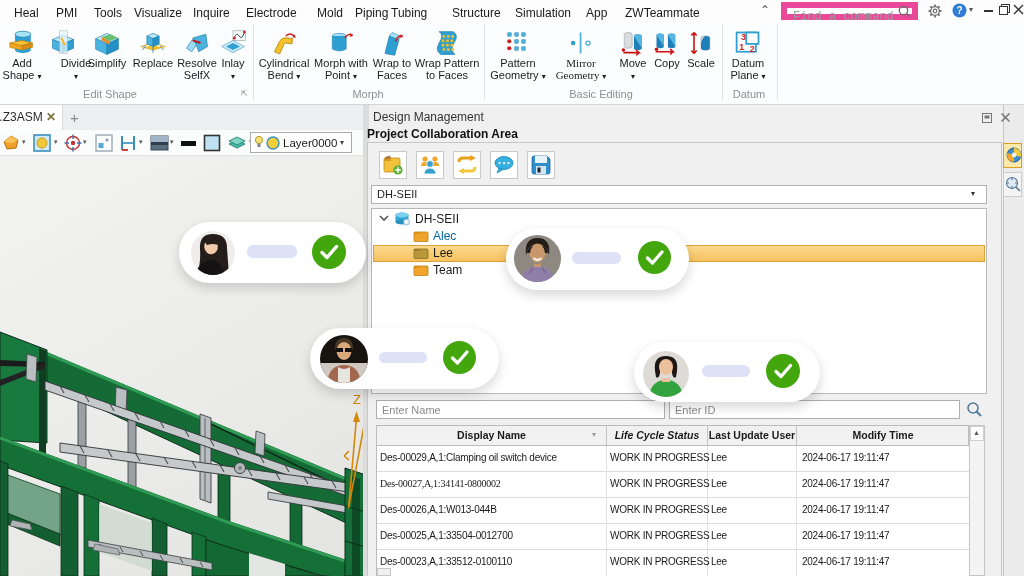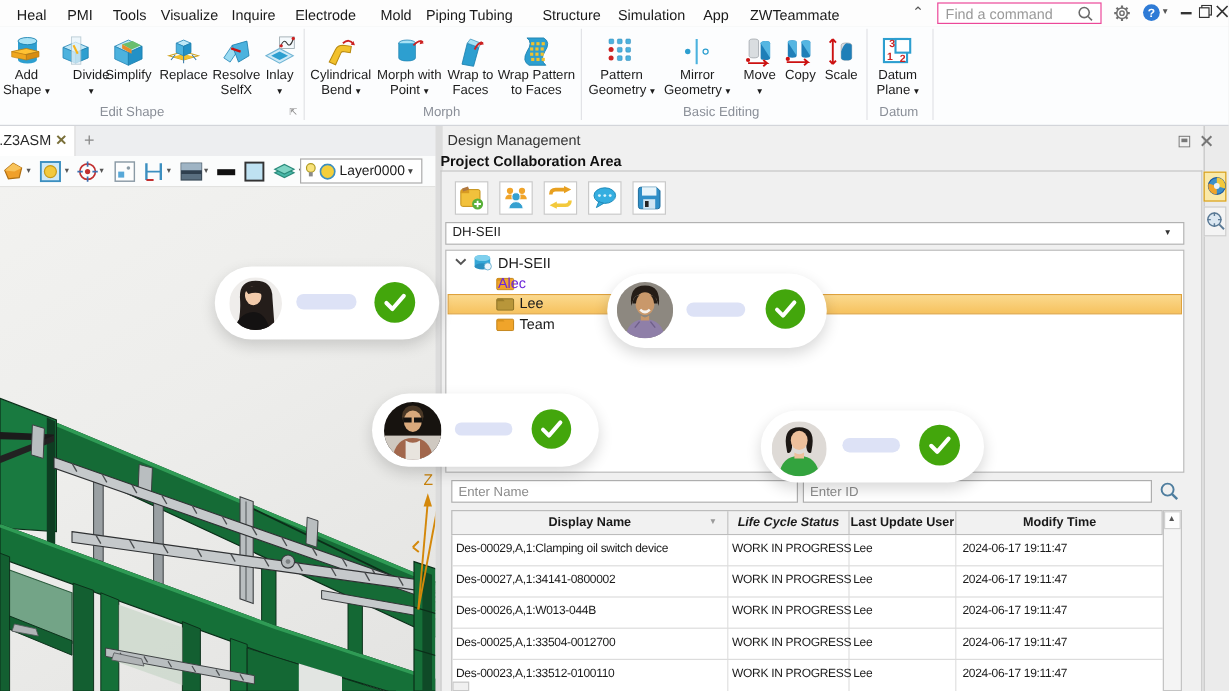--- a/index.html
+++ b/index.html
@@ -46,21 +46,21 @@
 <div class="mitem" style="left:246px;">Electrode</div>
 <div class="mitem" style="left:317px;">Mold</div>
 <div class="mitem" style="left:355px;">Piping</div>
 <div class="mitem" style="left:391px;">Tubing</div>
 <div class="mitem" style="left:452px;">Structure</div>
 <div class="mitem" style="left:515px;">Simulation</div>
 <div class="mitem" style="left:586px;">App</div>
 <div class="mitem" style="left:625px;">ZWTeammate</div>
 
 <div class="mitem" style="left:760px;top:3px;color:#555;">⌃</div>
-<div class="abs" style="left:781px;top:2px;width:137px;height:18px;background:#fff;border:1px solid #ec4899;font-size:12px;color:#9a9a9a;padding:2px 0 0 6px;">Find a command</div>
+<div class="abs" style="left:781px;top:2px;width:137px;height:18px;background:#fff;border:6px solid #ec4899;font-size:12px;color:#9a9a9a;padding:2px 0 0 6px;font-family:Liberation Mono, monospace;">Find a command</div>
 <svg class="abs" style="left:898px;top:5px;" width="13" height="13">
     <circle cx="5.5" cy="5.5" r="4.2" fill="none" stroke="#6a6a6a" stroke-width="1.3"></circle>
     <line x1="8.7" y1="8.7" x2="12" y2="12" stroke="#6a6a6a" stroke-width="1.3"></line>
   </svg>
 <svg class="abs" style="left:928px;top:4px;" width="14" height="14">
 <g stroke="#6f6f6f" stroke-width="1.8">
       <line x1="7" y1="0.5" x2="7" y2="3"></line>
       <line x1="7" y1="11" x2="7" y2="13.5"></line>
       <line x1="0.5" y1="7" x2="3" y2="7"></line>
       <line x1="11" y1="7" x2="13.5" y2="7"></line>
@@ -237,21 +237,21 @@
 <div class="rlabel" style="left:63px;margin-left:13px;">Divide<br><span style="font-size:8px;">▾</span></div>
 <div class="rlabel" style="left:107px;">Simplify</div>
 <div class="rlabel" style="left:153px;">Replace</div>
 <div class="rlabel" style="left:197px;">Resolve<br>SelfX</div>
 <div class="rlabel" style="left:233px;">Inlay<br><span style="font-size:8px;">▾</span></div>
 <div class="rlabel" style="left:284px;">Cylindrical<br>Bend <span style="font-size:8px;">▾</span></div>
 <div class="rlabel" style="left:341px;">Morph with<br>Point <span style="font-size:8px;">▾</span></div>
 <div class="rlabel" style="left:392px;">Wrap to<br>Faces</div>
 <div class="rlabel" style="left:447px;">Wrap Pattern<br>to Faces</div>
 <div class="rlabel" style="left:518px;">Pattern<br>Geometry <span style="font-size:8px;">▾</span></div>
-<div class="rlabel" style="left:581px;">Mirror<br>Geometry <span style="font-size:8px;">▾</span></div>
+<div class="rlabel" style="left:581px;font-family:Liberation Serif, serif;">Mirror<br>Geometry <span style="font-size:8px;">▾</span></div>
 <div class="rlabel" style="left:633px;">Move<br><span style="font-size:8px;">▾</span></div>
 <div class="rlabel" style="left:667px;">Copy</div>
 <div class="rlabel" style="left:701px;">Scale</div>
 <div class="rlabel" style="left:748px;">Datum<br>Plane <span style="font-size:8px;">▾</span></div>
 
 <div class="rgroup" style="left:110px;top:88px;">Edit Shape</div>
 <div class="rgroup" style="left:368px;top:88px;">Morph</div>
 <div class="rgroup" style="left:601px;top:88px;">Basic Editing</div>
 <div class="rgroup" style="left:749px;top:88px;">Datum</div>
 <div class="abs" style="left:241px;top:89px;font-size:8px;color:#888;">⇱</div>
@@ -518,21 +518,21 @@
   <circle cx="12.5" cy="11" r="3" fill="#eef6fb" stroke="#5ba8cc" stroke-width="0.7"></circle>
 </svg>
 <div class="abs" style="left:415px;top:212px;font-size:12px;color:#1a1a1a;">DH-SEII</div>
 
 <div class="abs" style="left:373px;top:245px;width:612px;height:17px;background:linear-gradient(#fbd98d,#f6c25f);border:1px solid #dfa23b;"></div>
 <div id="treerows">
 <svg class="abs" style="left:413px;top:229px;" width="16" height="13">
       <rect x="1" y="3" width="14" height="9.5" rx="1" fill="#f0a42a" stroke="#c07f12" stroke-width="0.8"></rect>
       <path d="M1 3 l5 0 l1.5 2 l-6.5 0 z" fill="#d8921c"></path>
     </svg>
-<div class="abs" style="left:415px;top:229px;font-size:12px;color:#6d28d9;">Alec</div>
+<div class="abs" style="left:433px;top:229px;font-size:12px;color:#0369a1;">Alec</div>
 <svg class="abs" style="left:413px;top:246px;" width="16" height="13">
       <rect x="1" y="3" width="14" height="9.5" rx="1" fill="#b8963a" stroke="#8a6f22" stroke-width="0.8"></rect>
       <path d="M1 3 l5 0 l1.5 2 l-6.5 0 z" fill="#9a7d2a"></path>
     </svg>
 <div class="abs" style="left:433px;top:246px;font-size:12px;color:#1a1a1a;">Lee</div>
 <svg class="abs" style="left:413px;top:263px;" width="16" height="13">
       <rect x="1" y="3" width="14" height="9.5" rx="1" fill="#f0a42a" stroke="#c07f12" stroke-width="0.8"></rect>
       <path d="M1 3 l5 0 l1.5 2 l-6.5 0 z" fill="#d8921c"></path>
     </svg>
 <div class="abs" style="left:433px;top:263px;font-size:12px;color:#1a1a1a;">Team</div>
@@ -562,21 +562,21 @@
 <div class="abs" style="left:707px;top:446px;width:1px;height:130px;background:#e0e0e0;"></div>
 <div class="abs" style="left:796px;top:446px;width:1px;height:130px;background:#e0e0e0;"></div>
 <div class="abs" style="left:377px;top:471px;width:592px;height:1px;background:#dcdcdc;"></div>
 <div class="abs" style="left:377px;top:497px;width:592px;height:1px;background:#dcdcdc;"></div>
 <div class="abs" style="left:377px;top:523px;width:592px;height:1px;background:#dcdcdc;"></div>
 <div class="abs" style="left:377px;top:549px;width:592px;height:1px;background:#dcdcdc;"></div>
 <div class="td" style="left:380px;top:452px;">Des-00029,A,1:Clamping oil switch device</div>
 <div class="td" style="left:610px;top:452px;">WORK IN PROGRESS</div>
 <div class="td" style="left:711px;top:452px;">Lee</div>
 <div class="td" style="left:802px;top:452px;">2024-06-17 19:11:47</div>
-<div class="td" style="left:380px;top:478px;">Des-00027,A,1:34141-0800002</div>
+<div class="td" style="left:380px;top:478px;font-family:Liberation Serif, serif;">Des-00027,A,1:34141-0800002</div>
 <div class="td" style="left:610px;top:478px;">WORK IN PROGRESS</div>
 <div class="td" style="left:711px;top:478px;">Lee</div>
 <div class="td" style="left:802px;top:478px;">2024-06-17 19:11:47</div>
 <div class="td" style="left:380px;top:504px;">Des-00026,A,1:W013-044B</div>
 <div class="td" style="left:610px;top:504px;">WORK IN PROGRESS</div>
 <div class="td" style="left:711px;top:504px;">Lee</div>
 <div class="td" style="left:802px;top:504px;">2024-06-17 19:11:47</div>
 <div class="td" style="left:380px;top:530px;">Des-00025,A,1:33504-0012700</div>
 <div class="td" style="left:610px;top:530px;">WORK IN PROGRESS</div>
 <div class="td" style="left:711px;top:530px;">Lee</div>

